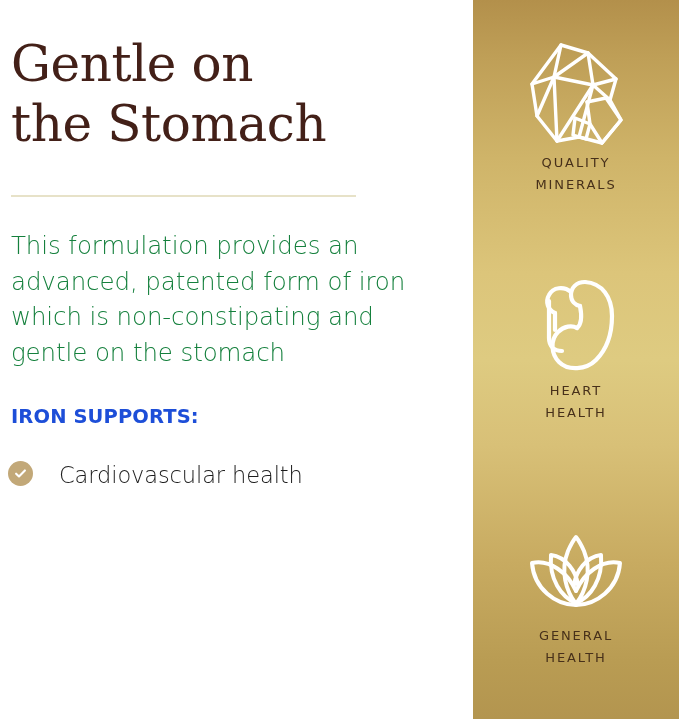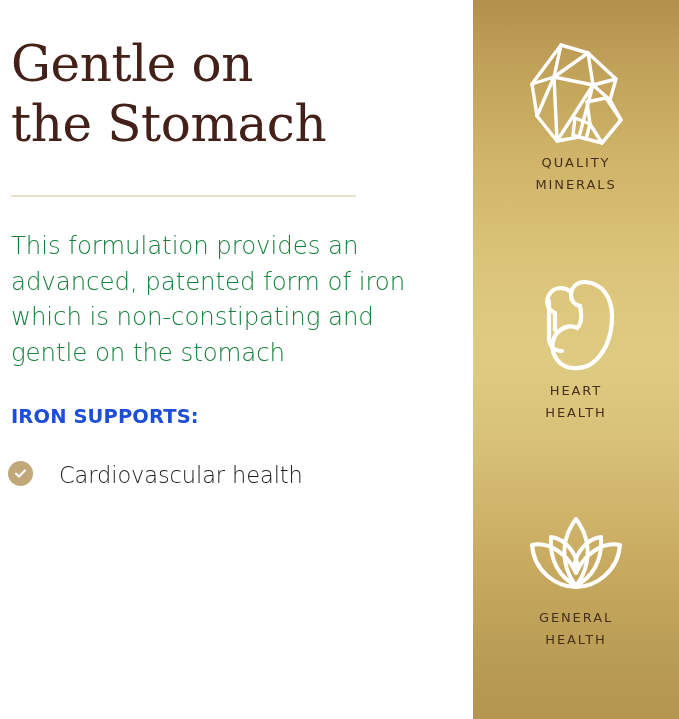--- a/index.html
+++ b/index.html
@@ -145,21 +145,21 @@
   .feature {
     position: absolute;
     left: 0;
     width: 206px;
     display: flex;
     flex-direction: column;
     align-items: center;
   }
   .feature-1 { top: 40px; }
   .feature-2 { top: 268px; }
-  .feature-3 { top: 495px; }
+  .feature-3 { top: 513px; }
 
   .feature-icon {
     width: 104px;
     height: 108px;
     display: flex;
     align-items: center;
     justify-content: center;
   }
   .feature-icon svg { display: block; }
 

